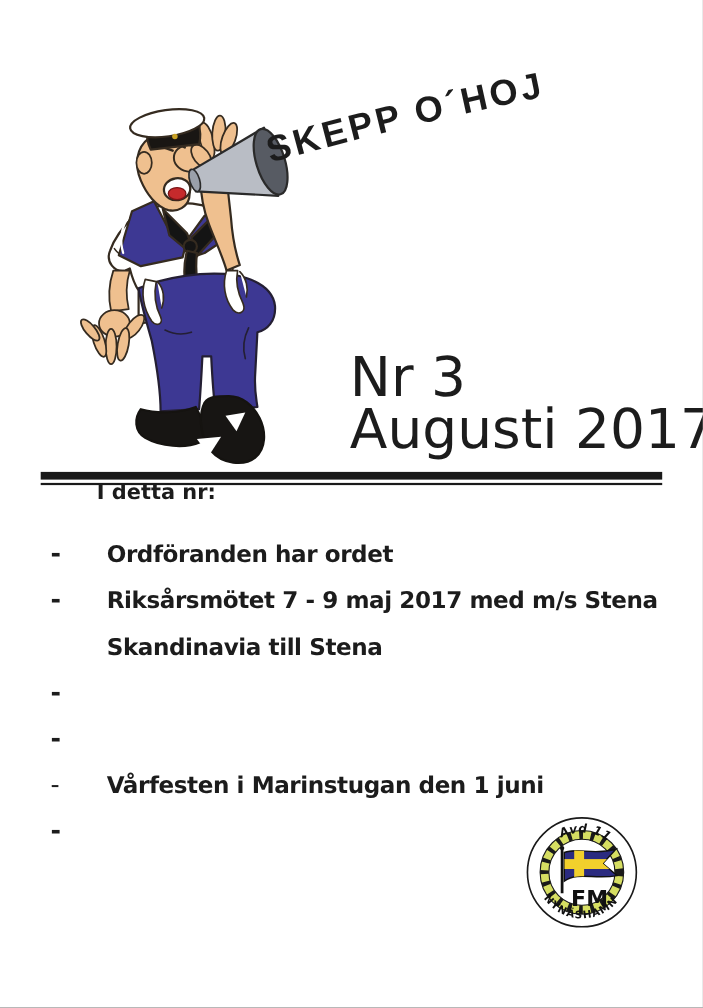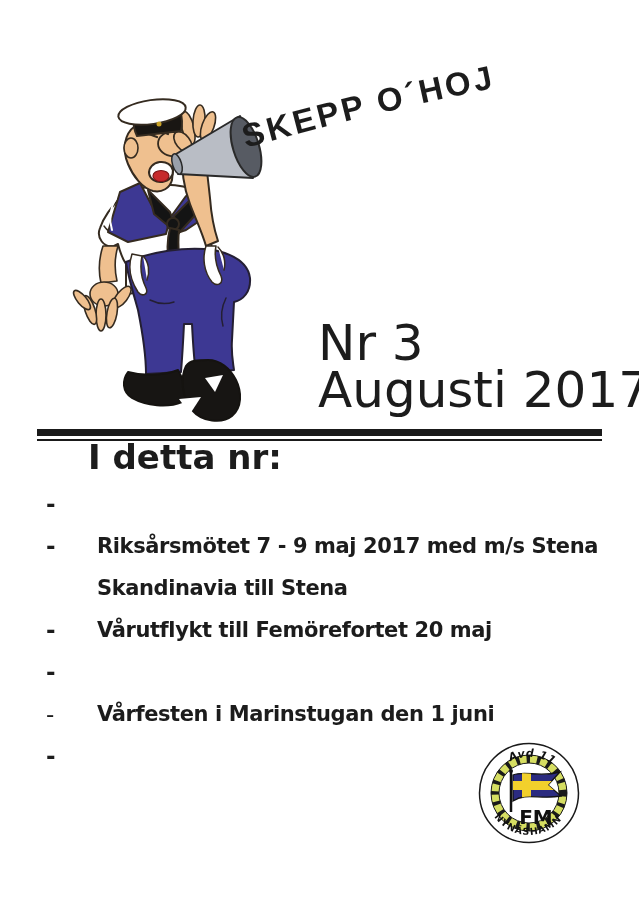--- a/index.html
+++ b/index.html
@@ -7,21 +7,21 @@
     position:relative;width:639px;height:916px;background:#ffffff;
     font-family:"DejaVu Sans","Liberation Sans",sans-serif;color:#1c1c1c;
     overflow:hidden;margin:0 auto;
   }
   svg{display:block}
   .art{position:absolute;left:0;top:0}
   .issue{position:absolute;left:318px;top:320px;font-weight:normal;font-size:50px;line-height:47px;white-space:nowrap}
   .rule{position:absolute;left:37px;top:429px;width:565px}
   .rule-thick{height:7px;background:#1a1a1a}
   .rule-thin{margin-top:3px;height:2px;background:#1a1a1a}
-  .toc-heading{position:absolute;left:88px;top:437px;font-size:34px;font-weight:bold;white-space:nowrap}
+  .toc-heading{position:absolute;left:88px;top:437px;font-size:19px;font-weight:bold;white-space:nowrap}
   .toc{position:absolute;left:46px;top:483px;font-size:21px;font-weight:bold;letter-spacing:-0.4px}
   .toc-row{display:flex}
   .toc-bullet{width:51px;font-size:23px;line-height:42px}
   .toc-bullet.thin{font-weight:400}
   .toc-text div{line-height:42px;white-space:nowrap}
   .logo{position:absolute;left:476px;top:740px}
 </style>
 </head>
 <body>
 
@@ -139,33 +139,33 @@
   <div class="rule">
     <div class="rule-thick"></div>
     <div class="rule-thin"></div>
   </div>
 
   <div class="toc-heading">I detta nr:</div>
 
   <div class="toc">
     <div class="toc-row">
       <span class="toc-bullet">-</span>
+      <span class="toc-text">
+          <div>Ordföranden har ordet</div>
+        </span>
     </div>
     <div class="toc-row">
       <span class="toc-bullet">-</span>
       <span class="toc-text">
         <div>Riksårsmötet 7 - 9 maj 2017 med m/s Stena</div>
         <div>Skandinavia till Stena</div>
       </span>
     </div>
     <div class="toc-row">
       <span class="toc-bullet">-</span>
-      <span class="toc-text">
-          <div>Vårutflykt till Femörefortet 20 maj</div>
-        </span>
     </div>
     <div class="toc-row">
       <span class="toc-bullet">-</span>
     </div>
     <div class="toc-row">
       <span class="toc-bullet thin">-</span>
       <span class="toc-text">
           <div>Vårfesten i Marinstugan den 1 juni</div>
         </span>
     </div>

